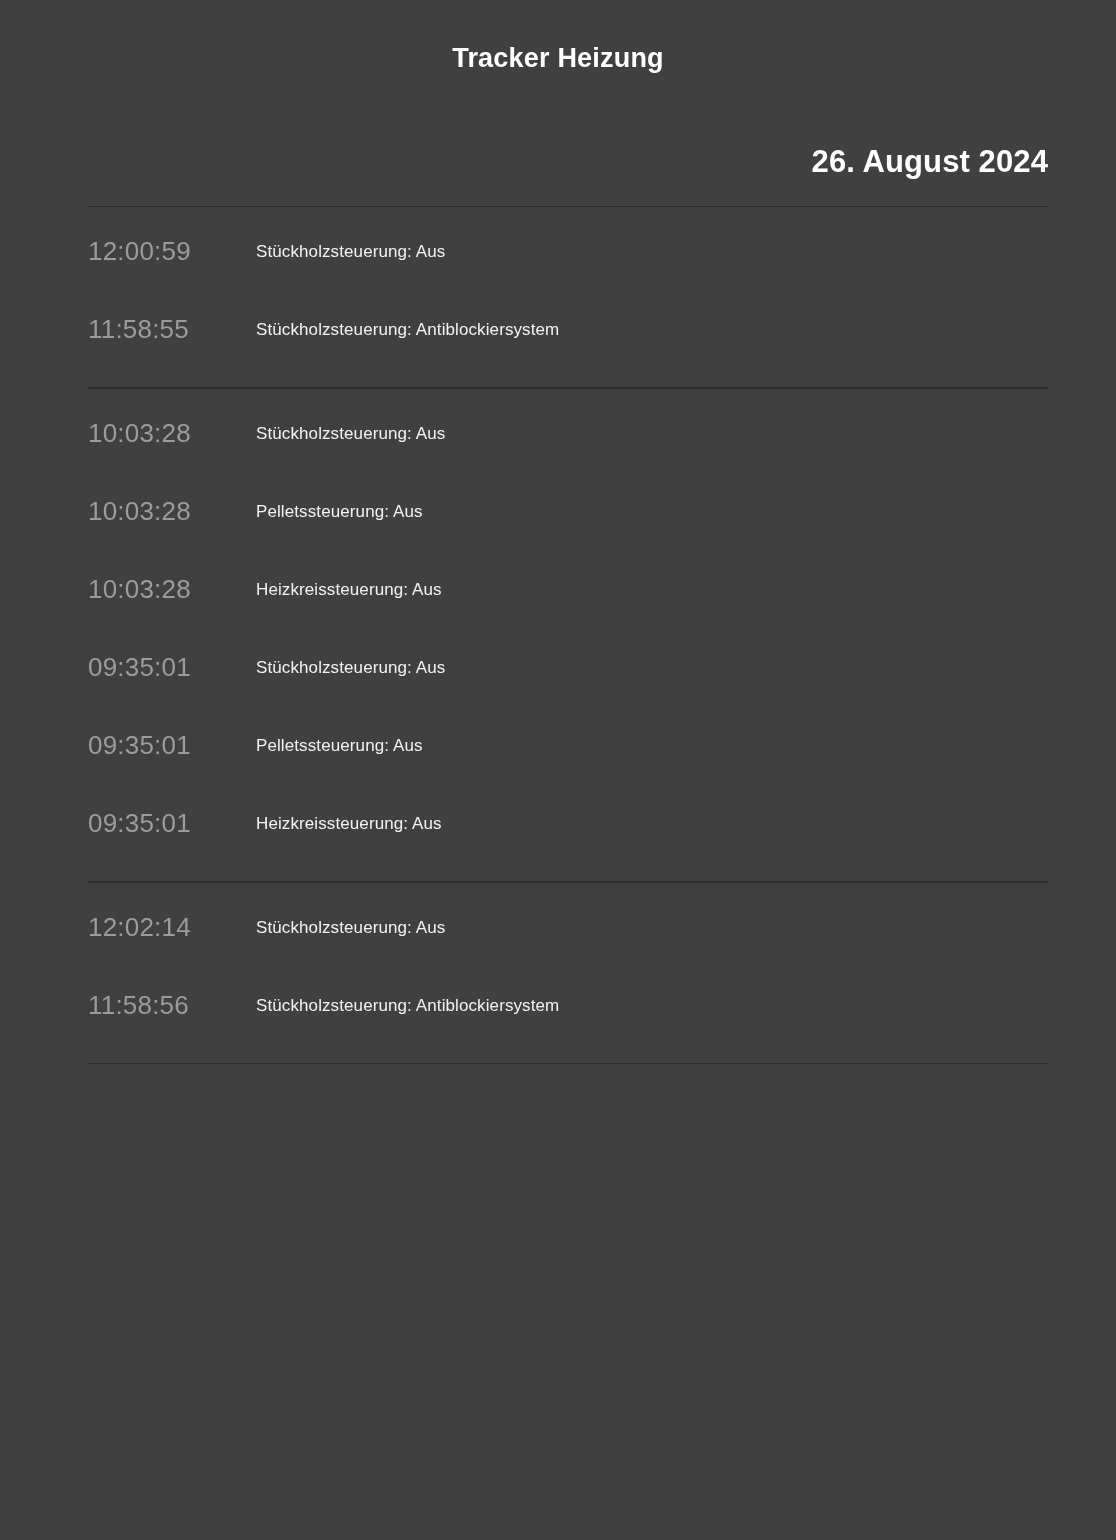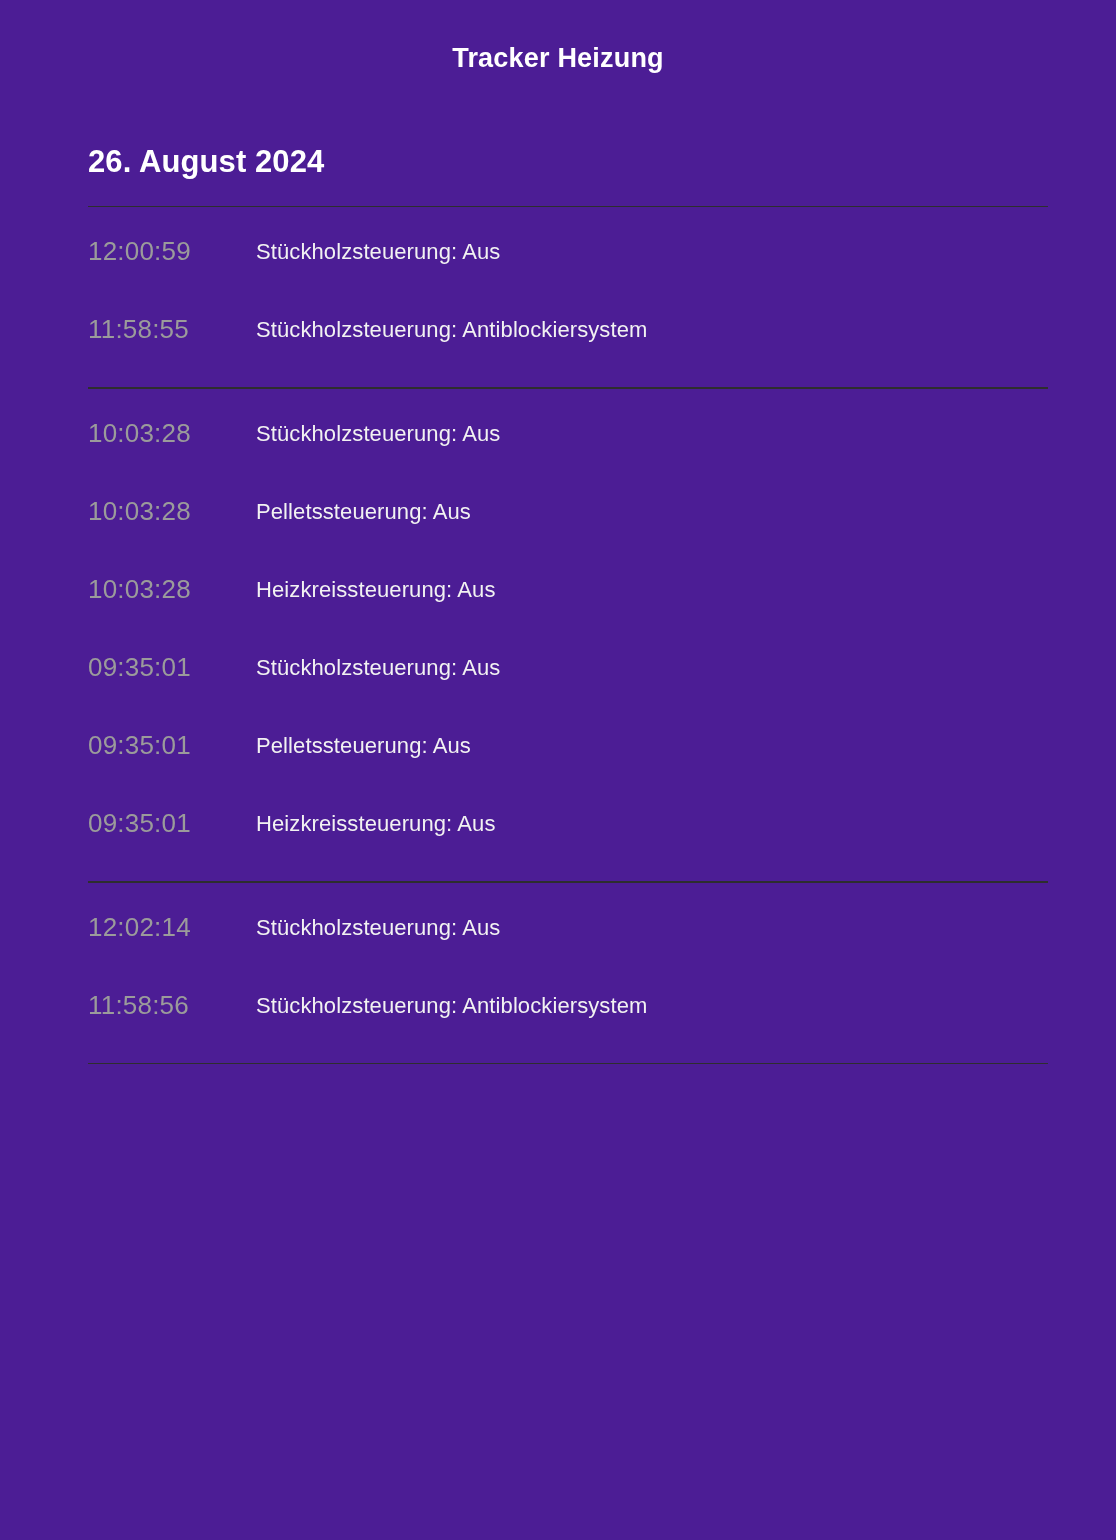--- a/index.html
+++ b/index.html
@@ -12,21 +12,21 @@
   }
   body {
     font-family: "Liberation Sans", sans-serif;
     color: #ffffff;
     -webkit-font-smoothing: antialiased;
   }
   .app {
     width: 1116px;
     height: 1540px;
     position: relative;
-    background: #4c1d95;
+    background: #404040;
   }
   .titlebar {
     height: 116px;
     display: flex;
     align-items: center;
     justify-content: center;
   }
   .title {
     font-size: 27px;
     font-weight: bold;
@@ -39,20 +39,21 @@
   .day-group {
     margin: 0;
   }
   .day-header {
     font-size: 31px;
     font-weight: bold;
     color: #ffffff;
     padding-top: 24px;
     padding-bottom: 26px;
     letter-spacing: 0.1px;
+    text-align: right;
   }
   .divider {
     height: 1px;
     background: #2e2e2e;
     width: 100%;
   }
   .entries {
     padding-top: 6px;
   }
   .entry {
@@ -61,21 +62,21 @@
     padding: 23px 0 24px 0;
   }
   .entry-time {
     width: 168px;
     flex: 0 0 168px;
     font-size: 26px;
     color: #9b9b9b;
     letter-spacing: 0.2px;
   }
   .entry-text {
-    font-size: 22px;
+    font-size: 17px;
     color: #f2f2f2;
     letter-spacing: 0.1px;
   }
   .group-sep {
     height: 1px;
     background: #2e2e2e;
     width: 100%;
     margin-top: 18px;
   }
   .first-group .day-header {

